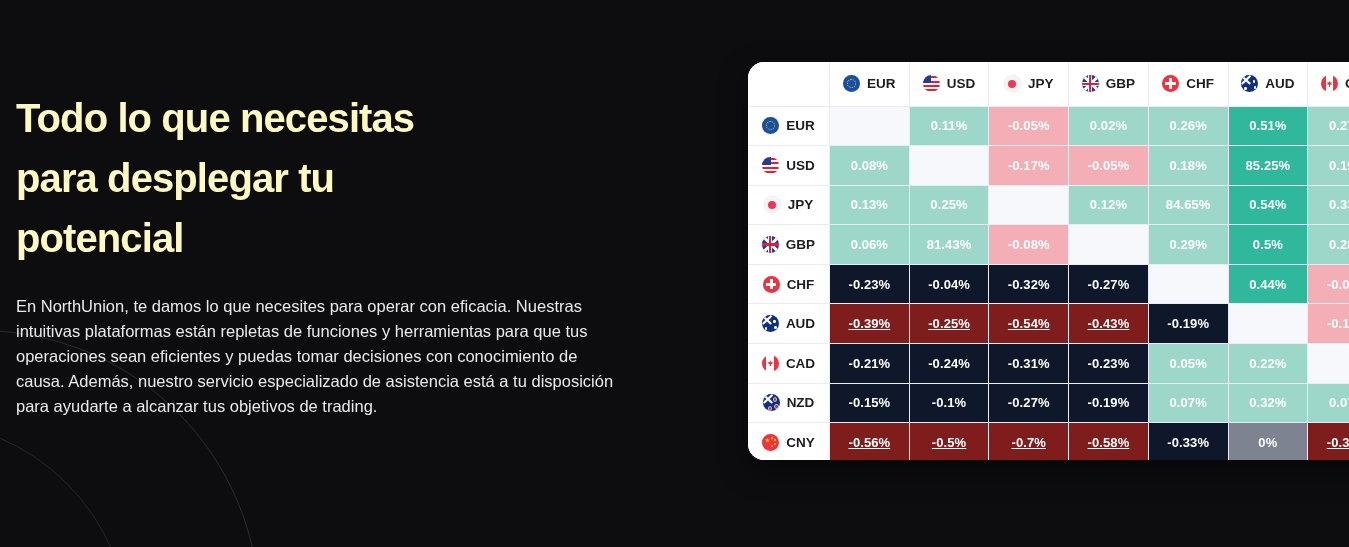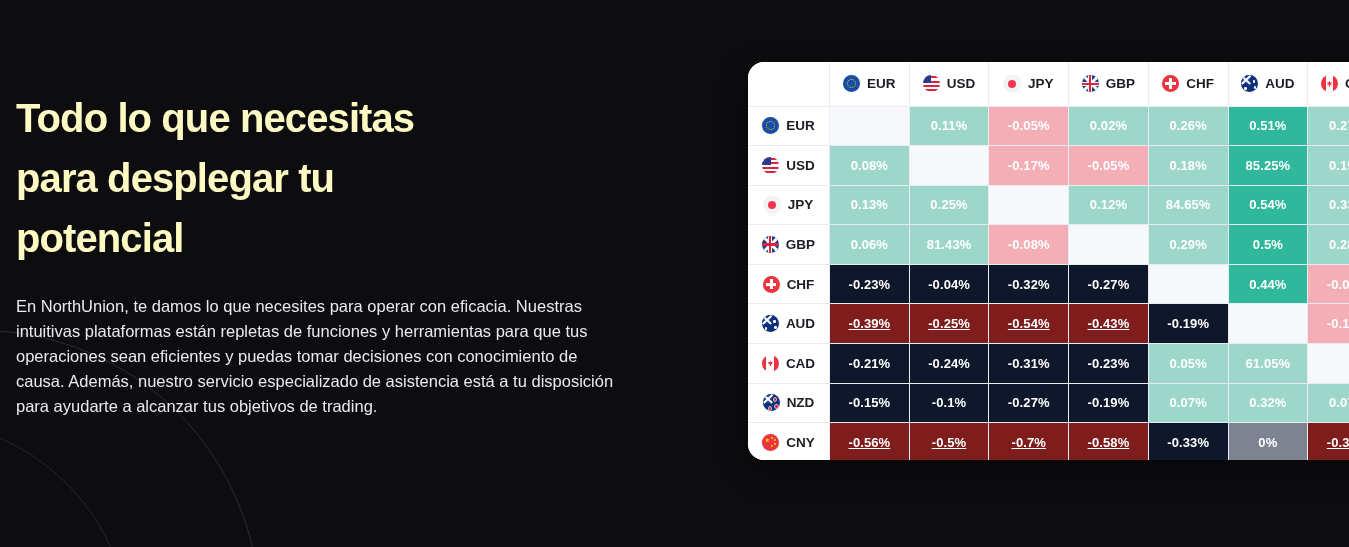--- a/index.html
+++ b/index.html
@@ -450,21 +450,21 @@
                   <i class="m"></i>
                 </span>
                 <span>CAD</span>
               </span>
             </th>
             <td class="cell c-neg1">-0.21%</td>
             <td class="cell c-neg1">-0.24%</td>
             <td class="cell c-neg1">-0.31%</td>
             <td class="cell c-neg1">-0.23%</td>
             <td class="cell c-pos1">0.05%</td>
-            <td class="cell c-pos1">61.05%</td>
+            <td class="cell c-pos1">0.22%</td>
             <td class="cell c-diag"></td>
           </tr>
           <tr>
             <th>
               <span class="hcell">
                 <span class="flag f-nzd">
                   <i class="k"></i>
                   <i class="kd1"></i>
                   <i class="kd2"></i>
                   <i class="st sa"></i>

